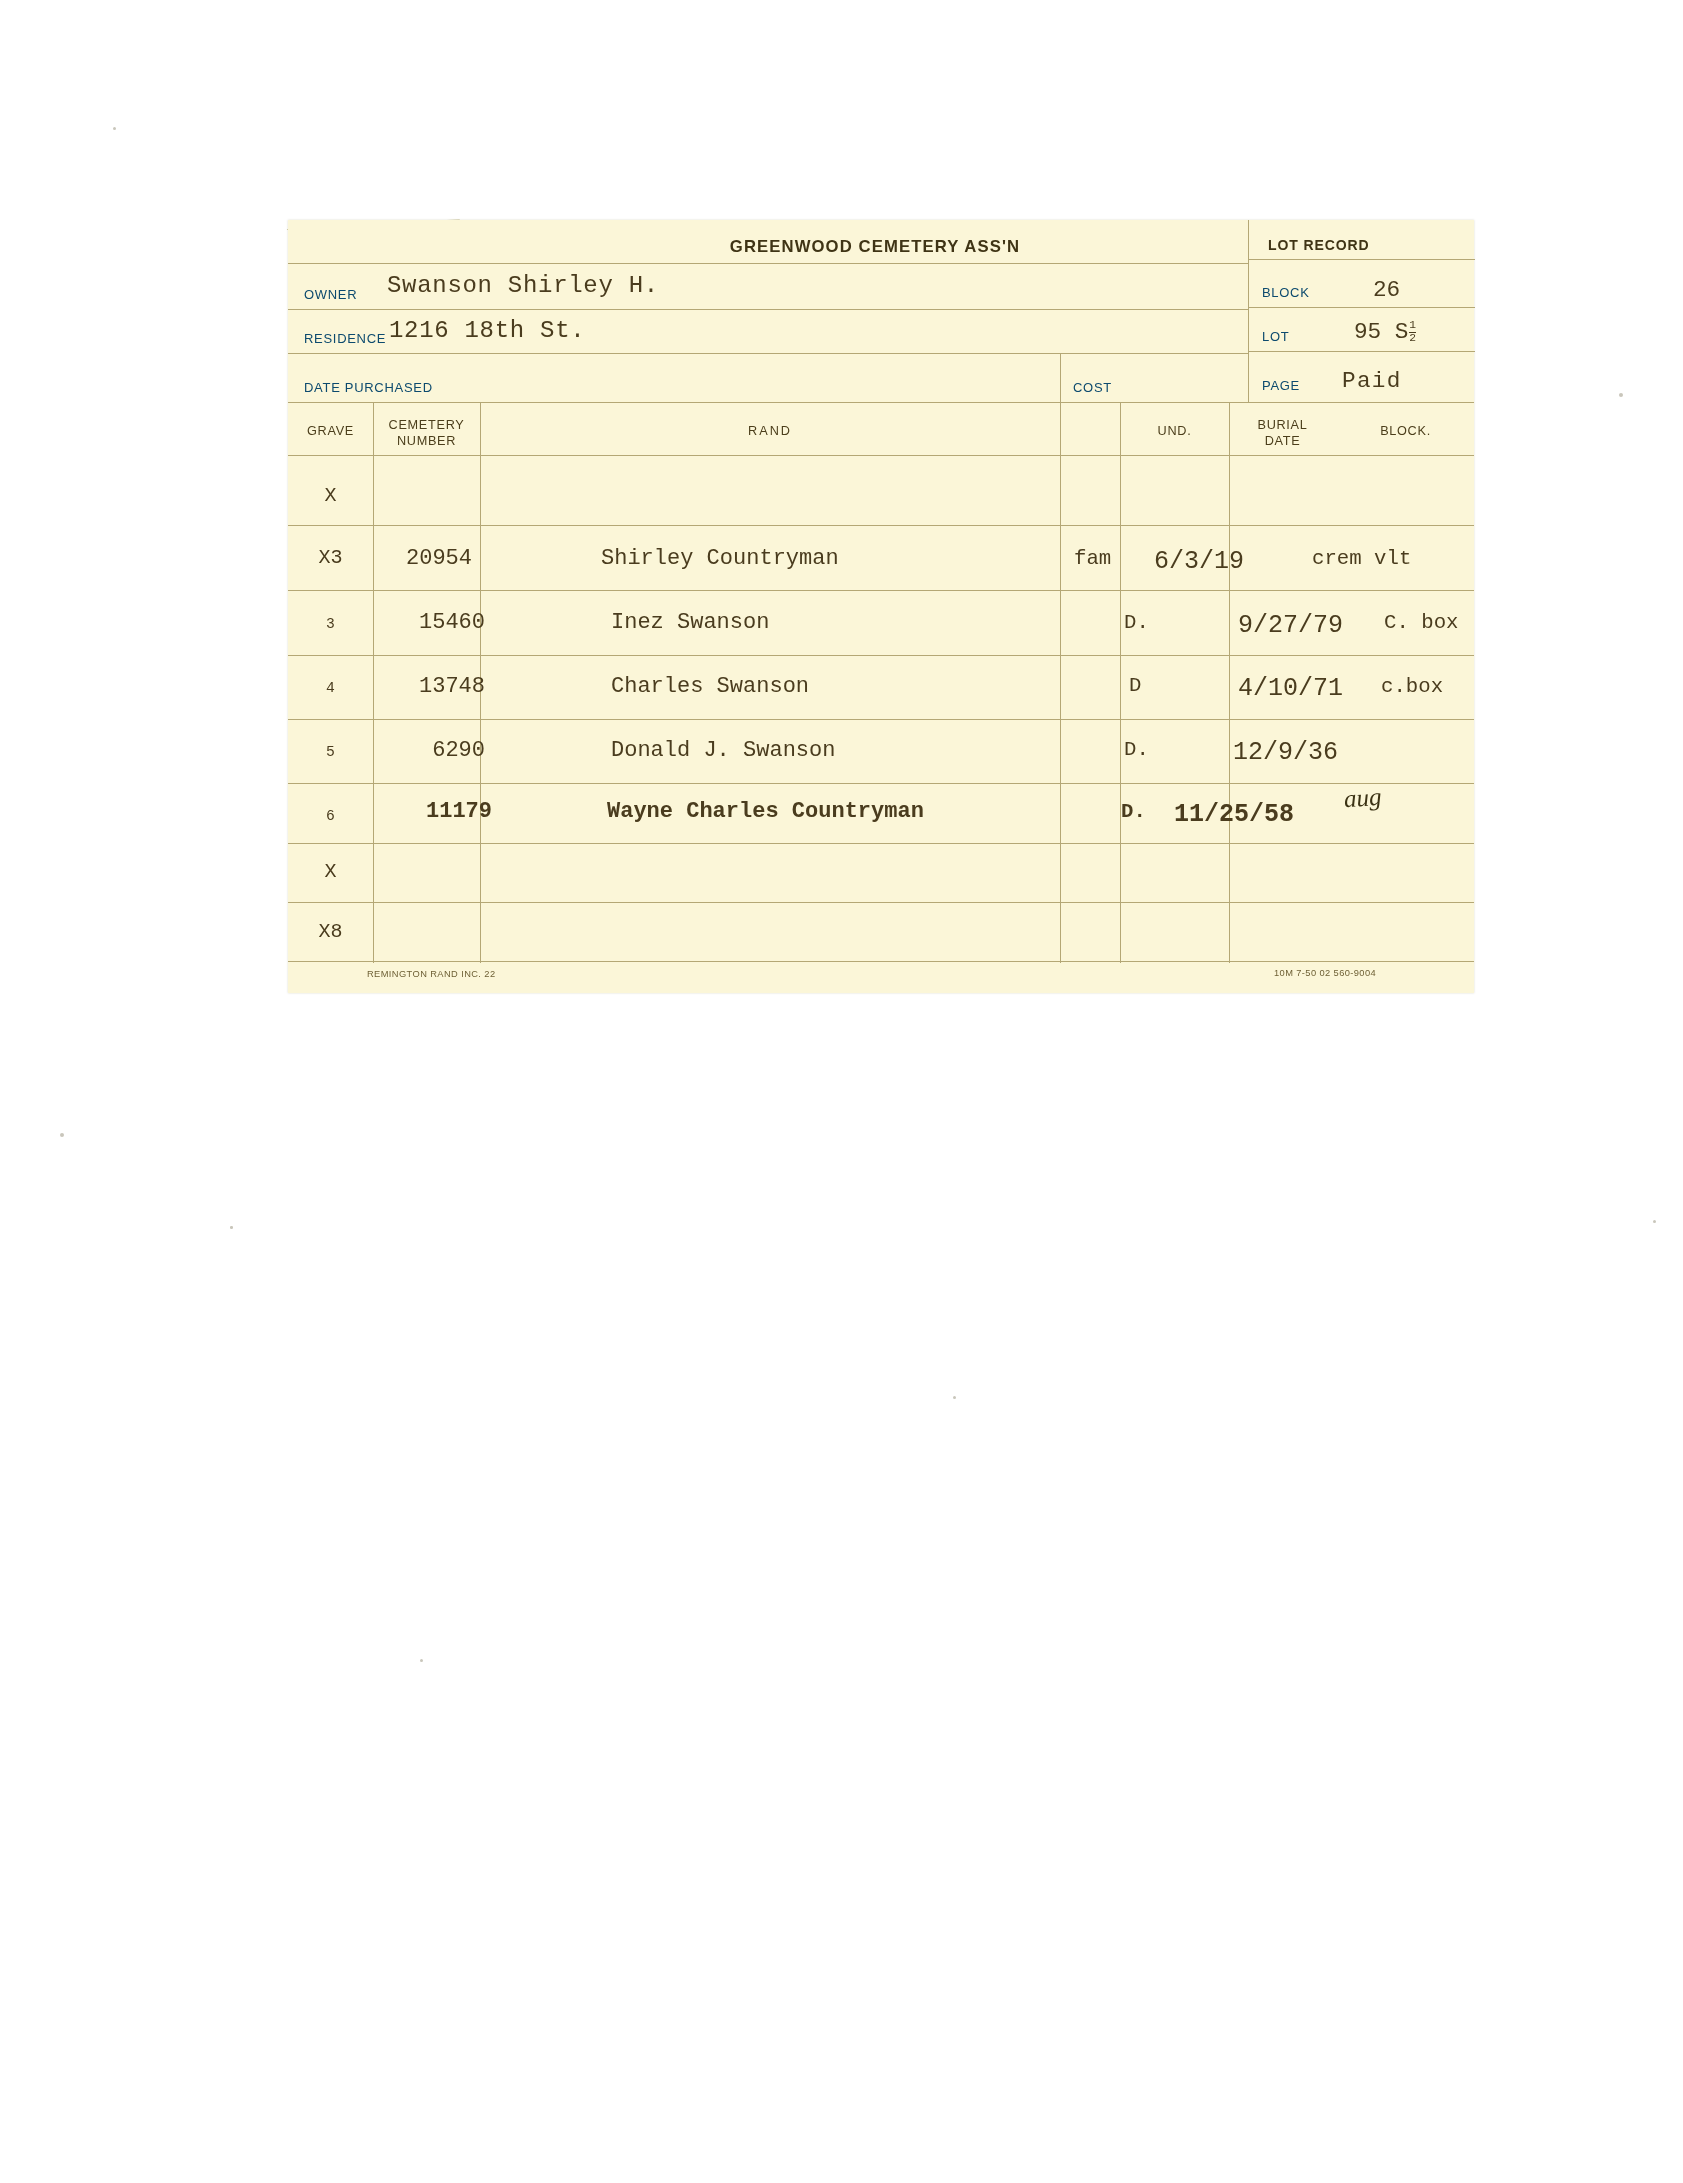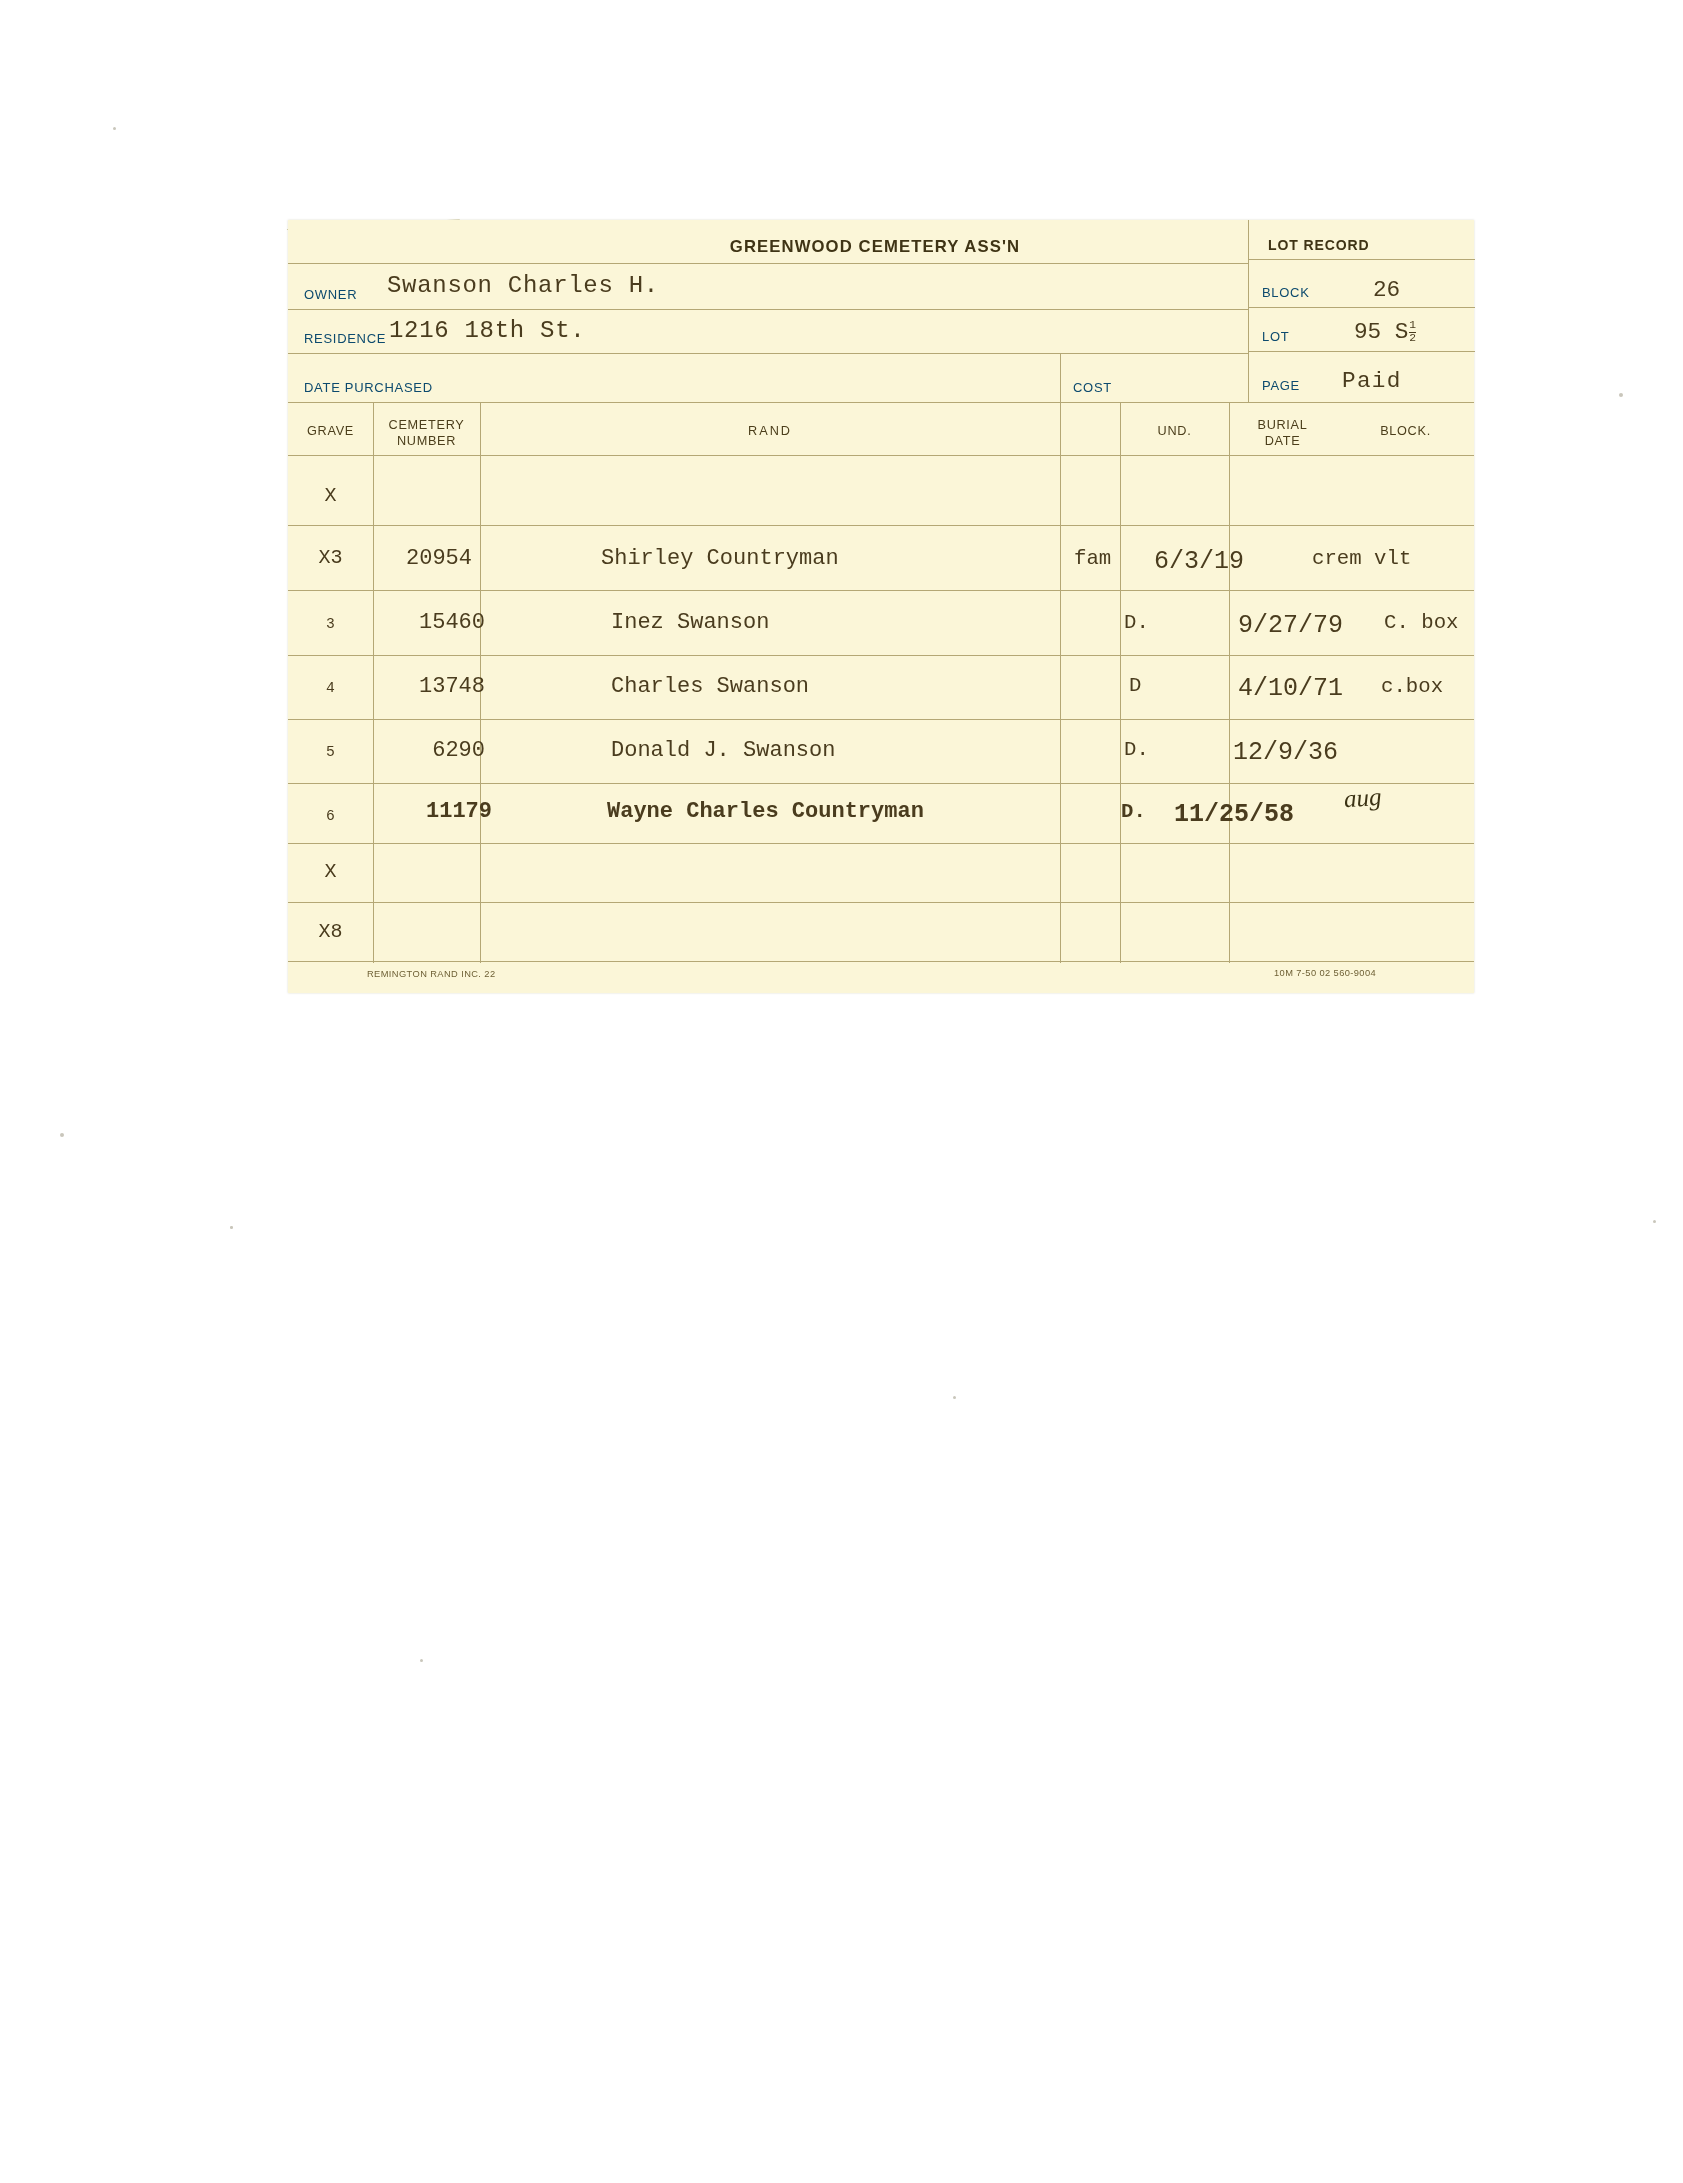--- a/index.html
+++ b/index.html
@@ -208,21 +208,21 @@
     <div class="rule" style="left:0; top:182px; width:1186px;"></div>
 
     <div class="field-label" style="left:16px; top:67px;">OWNER</div>
     <div class="field-label" style="left:16px; top:111px;">RESIDENCE</div>
     <div class="field-label" style="left:16px; top:160px;">DATE PURCHASED</div>
     <div class="field-label" style="left:785px; top:160px;">COST</div>
     <div class="field-label" style="left:974px; top:65px;">BLOCK</div>
     <div class="field-label" style="left:974px; top:109px;">LOT</div>
     <div class="field-label" style="left:974px; top:158px;">PAGE</div>
 
-    <div class="typed" style="left:99px; top:52px; font-size:24px; letter-spacing:0.7px;">Swanson Charles H.</div>
+    <div class="typed" style="left:99px; top:52px; font-size:24px; letter-spacing:0.7px;">Swanson Shirley H.</div>
     <div class="typed" style="left:101px; top:97px; font-size:24px; letter-spacing:0.7px;">1216 18th St.</div>
     <div class="typed" style="left:1085px; top:57px; font-size:22.7px;">26</div>
 
     <div class="typed" style="left:1066px; top:99px; font-size:22.7px;">
       <span>95 S</span><span style="display:inline-block; vertical-align:middle; font-size:11.3px; line-height:1.0; text-align:center; margin-left:0.7px;">
         <span style="display:block; border-bottom:0.7px solid #4a3c1e;">1</span>
         <span style="display:block;">2</span>
       </span>
     </div>
 

